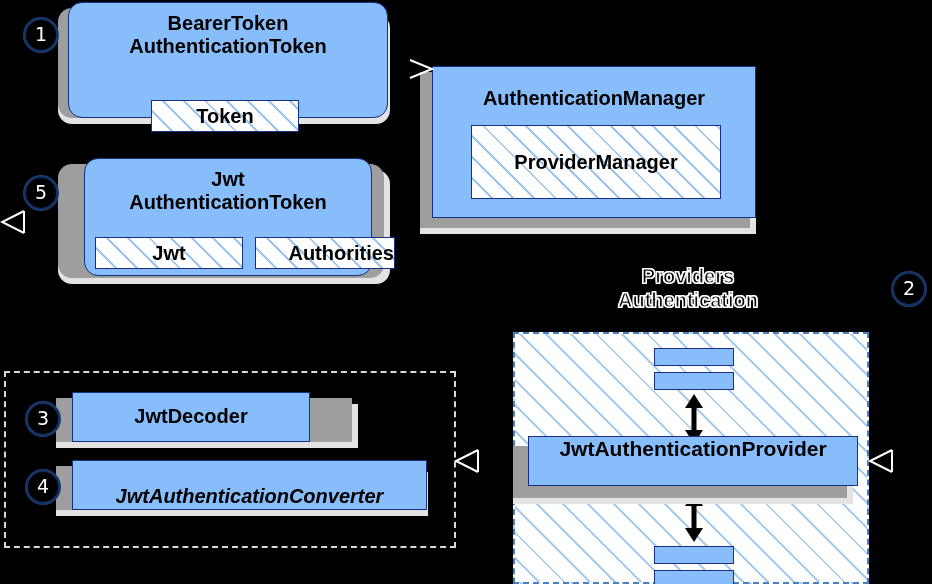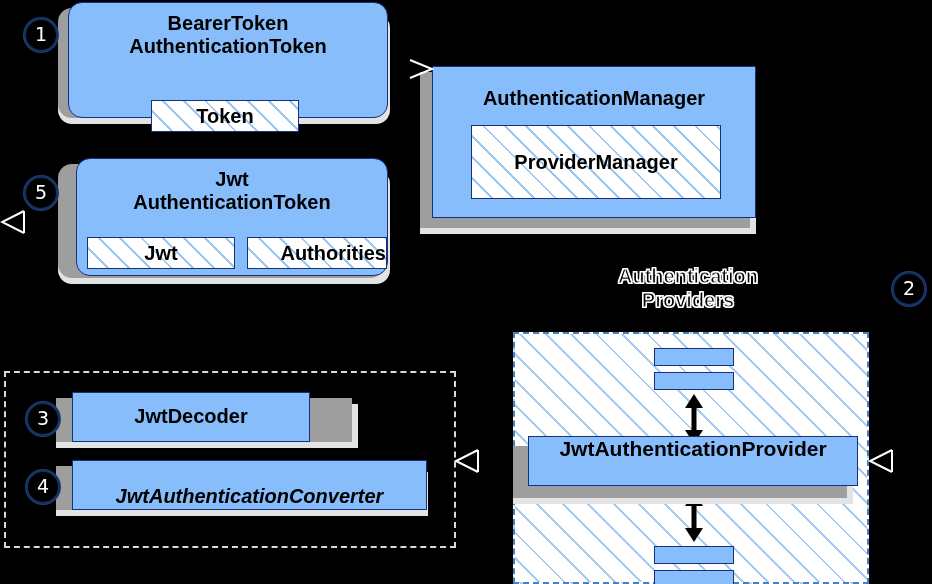--- a/index.html
+++ b/index.html
@@ -144,21 +144,21 @@
     <div class="card-title" style="margin-top:9px;">BearerToken</div>
     <div class="card-title">AuthenticationToken</div>
     <div class="hatch" style="left:82px; top:78px; width:148px; height:32px;margin-top:19px;">
       <span>Token</span>
     </div>
   </div>
   <div class="step-badge" style="left:24px; top:18px;">1</div>
 
   <div class="shadow-light rounded" style="left:58px; top:170px; width:332px; height:114px;"></div>
   <div class="shadow-dark rounded" style="left:58px; top:164px; width:326px; height:114px;"></div>
-  <div class="card rounded" style="left:76px; top:158px; width:312px; height:118px;">
+  <div class="card rounded" style="left:84px; top:158px; width:288px; height:118px;">
     <div class="card-title" style="margin-top:9px;">Jwt</div>
     <div class="card-title">AuthenticationToken</div>
     <div class="hatch" style="left:10px; top:78px; width:148px; height:32px;">
       <span>Jwt</span>
     </div>
     <div class="hatch" style="left:170px; top:78px; width:140px; height:32px;justify-content:flex-end;">
       <span>Authorities</span>
     </div>
   </div>
   <div class="step-badge" style="left:24px; top:176px;">5</div>
@@ -175,22 +175,22 @@
     <div class="hatch" style="left:38px; top:58px; width:250px; height:74px;">
       <span>ProviderManager</span>
     </div>
   </div>
 
   <svg class="arrowhead" style="left:408px; top:58px; width:30px; height:26px;" viewBox="0 0 30 26">
     <polyline points="2,2 24,11 2,20" fill="none" stroke="#ffffff" stroke-width="2"></polyline>
   </svg>
 
   <div class="group-label" style="left:578px; top:264px; width:220px;">
+    <div>Providers</div>
     <div>Authentication</div>
-    <div>Providers</div>
   </div>
   <div class="step-badge" style="left:892px; top:272px;">2</div>
 
   <div class="group-hatched" style="left:513px; top:332px; width:356px; height:252px;">
 
     <div class="mini-bar" style="left:139px; top:14px; width:80px; height:18px;"></div>
     <div class="mini-bar" style="left:139px; top:38px; width:80px; height:18px;"></div>
 
     <svg class="dbl-arrow" style="left:166px; top:60px; width:26px; height:50px;" viewBox="0 0 26 50">
       <line x1="13" y1="8" x2="13" y2="42" stroke="#000000" stroke-width="5"></line>

